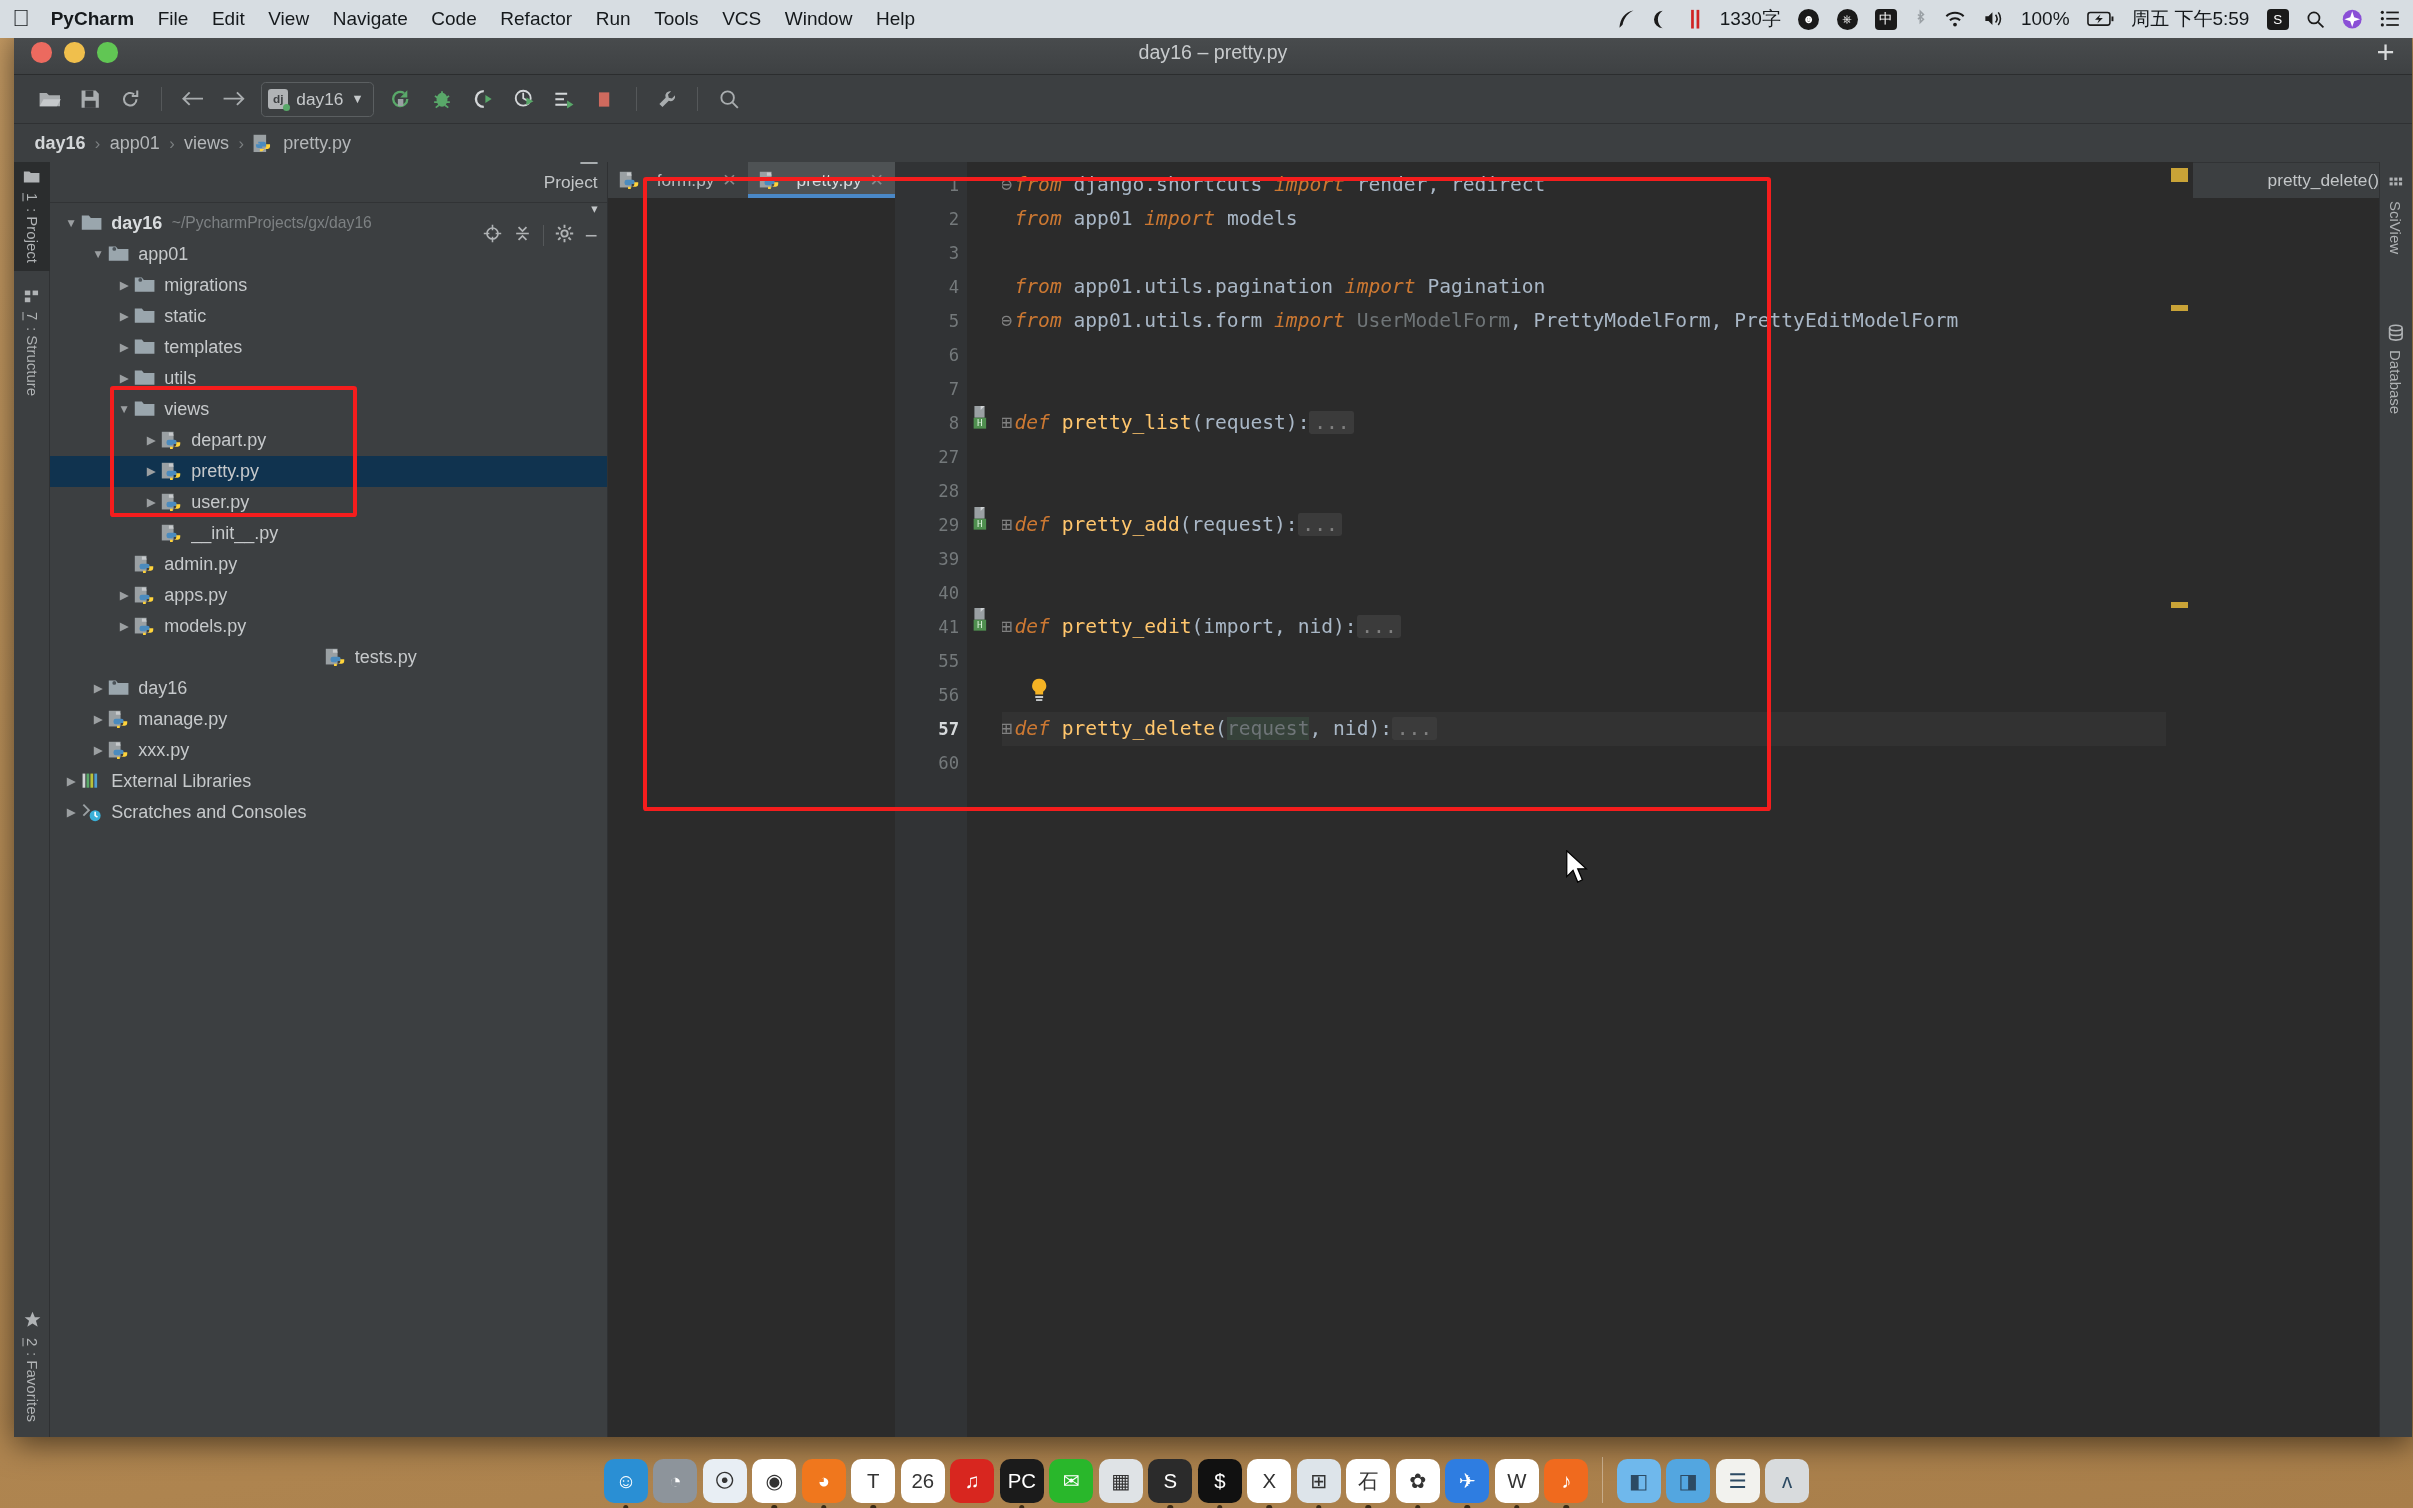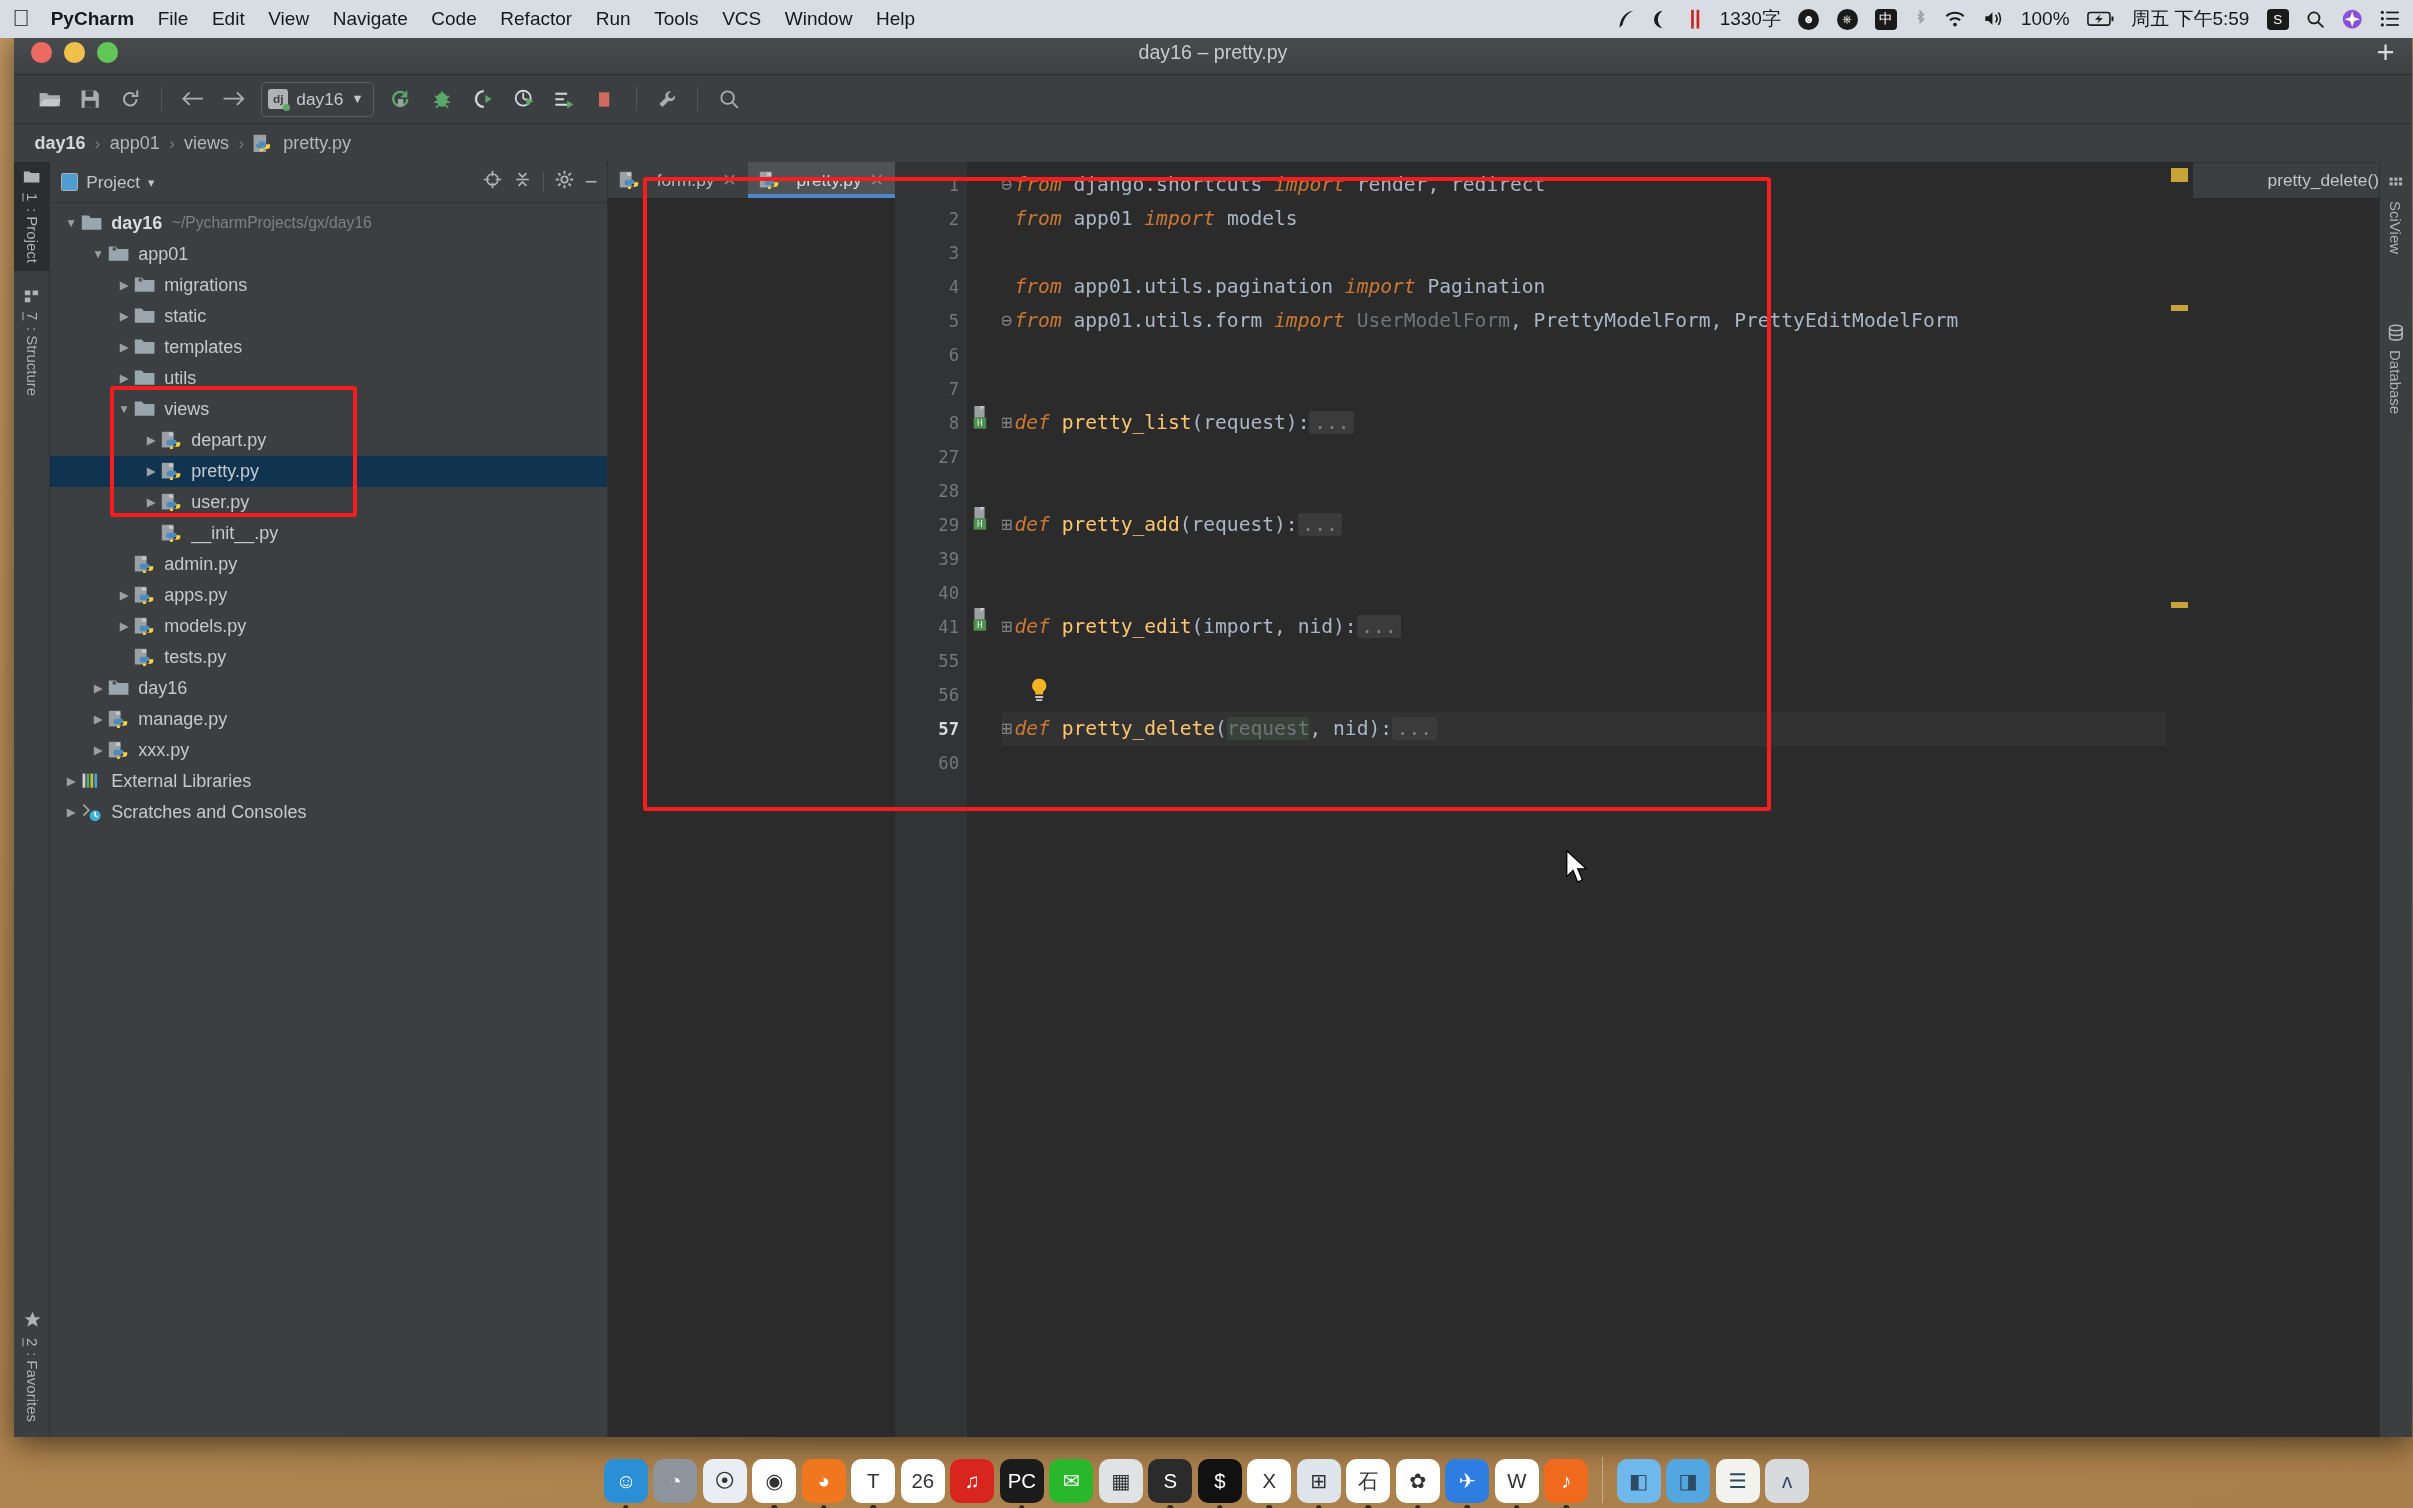--- a/index.html
+++ b/index.html
@@ -107,22 +107,22 @@
     writing-mode: vertical-rl; text-orientation: mixed;
     font-size:15px; color:#b0b3b5; display:flex; align-items:center;
     gap:6.3px; padding: 7.9px 0; white-space:nowrap;
   }
   .vtab.active { background:#2b2d2e; }
   .vtab .u { text-decoration: underline; }
   
   #projpanel { width: 558px; background:#3c3f41; display:flex; flex-direction:column; flex:none;
                border-right:0.8px solid #2f3133;}
   #projhead {
-    height: 41px; display:flex; align-items:center; padding: 0 9.4px 0 11px;
-    color:#c3c6c8; font-size:17.3px; gap:7.9px; border-bottom:0.8px solid #313335;
+    height: 41px; display:flex; align-items:flex-end; padding: 0 9.4px 0 11px;
+    color:#c3c6c8; font-size:17.3px; gap:7.9px; border-bottom:0.8px solid #313335;flex-direction:column;
   }
   #projhead .ph-icons { margin-left:auto; display:flex; align-items:center; gap:11px; color:#b0b3b5;}
   .sqico { width:17.3px;height:17.3px;border:1.6px solid #a9adaf;background:#4e9dd0;border-radius:1.6px;}
   #tree { flex:1; overflow:hidden; padding-top: 4.7px; font-size:18px; position:relative; }
   .row { display:flex; align-items:center; height:31px; color:#c6c9cb; white-space:nowrap; }
   .row.sel { background:#10334f; }
   .arrow { width:20.4px; text-align:center; color:#9b9fa1; font-size:11.8px; flex:none;}
   .fico { width:23.6px; height:19px; margin-right:6.3px; flex:none; display:inline-block; }
   .nm.bold { font-weight:bold; color:#d9dcde; }
   .path { color:#7d8183; font-size:15.7px; margin-left:9.4px; }
@@ -572,21 +572,21 @@
           <div class="row" style="padding-left: 64px;">
             <span class="arrow">▶</span>
             <span class="fico"><svg width="22" height="20.4" viewBox="0 0 28 26">
                 <rect x="1" y="1" width="15" height="20" fill="#9aa0a3"></rect>
                 <path d="M10 2h5l1 4h-6z" fill="#c6c9cb"></path>
                 <path d="M10 11h7a3 3 0 013 3v2.5h-5v1.8h-5a3 3 0 01-3-3V14a3 3 0 013-3z" fill="#4b8bbe"></path>
                 <path d="M15 23h-3.5v-3h5a3 3 0 003-3v-2.5h5V17a3 3 0 01-3 3h-6.5z" fill="#ffd43b"></path>
               </svg></span>
             <span class="nm">models.py</span>
           </div>
-          <div class="row" style="padding-left: 64px;">
+          <div class="row" style="padding-left: 64px; justify-content: center;">
             <span class="arrow"></span>
             <span class="fico"><svg width="22" height="20.4" viewBox="0 0 28 26">
                 <rect x="1" y="1" width="15" height="20" fill="#9aa0a3"></rect>
                 <path d="M10 2h5l1 4h-6z" fill="#c6c9cb"></path>
                 <path d="M10 11h7a3 3 0 013 3v2.5h-5v1.8h-5a3 3 0 01-3-3V14a3 3 0 013-3z" fill="#4b8bbe"></path>
                 <path d="M15 23h-3.5v-3h5a3 3 0 003-3v-2.5h5V17a3 3 0 01-3 3h-6.5z" fill="#ffd43b"></path>
               </svg></span>
             <span class="nm">tests.py</span>
           </div>
           <div class="row" style="padding-left: 38px;">

